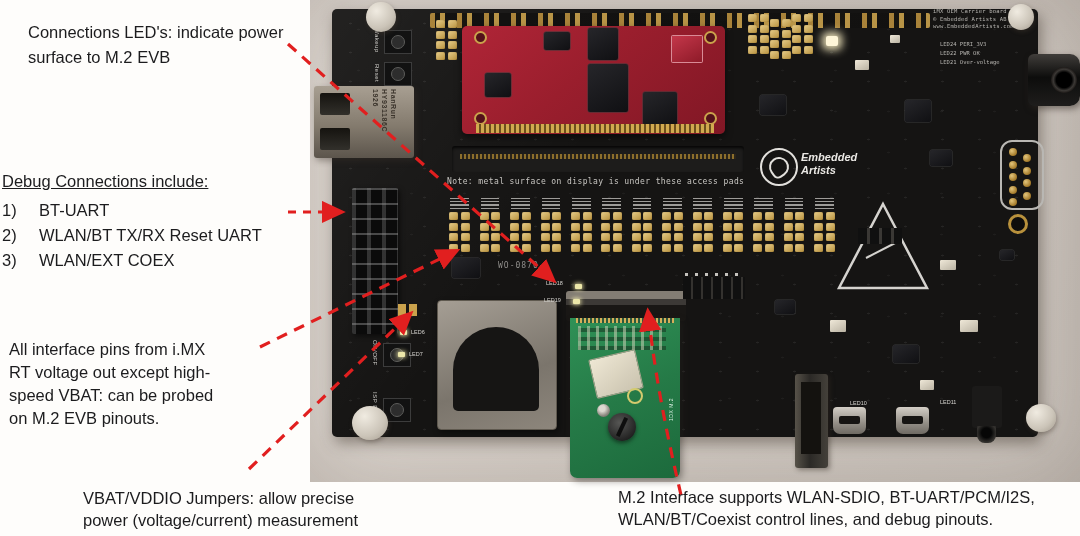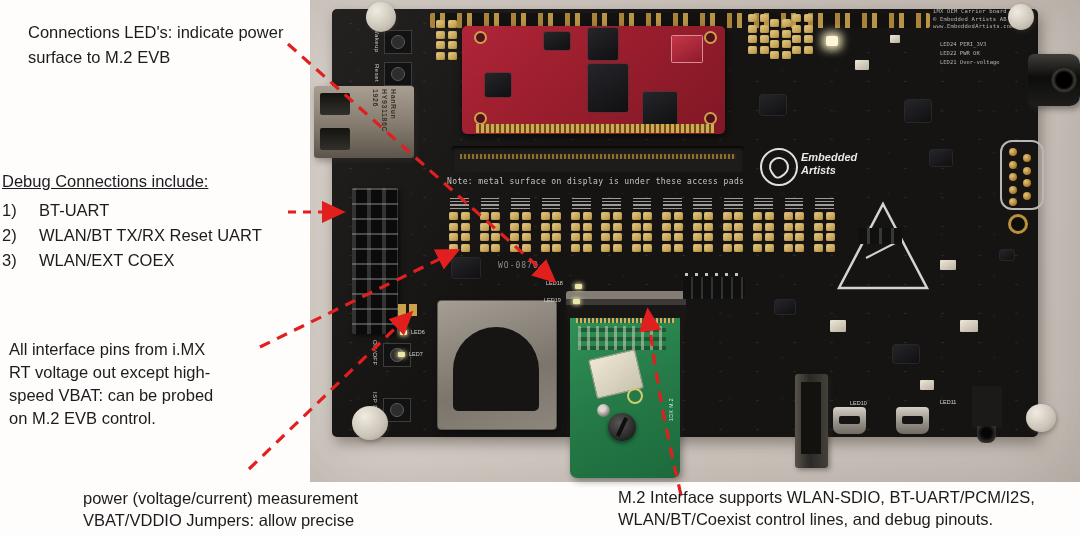--- a/index.html
+++ b/index.html
@@ -544,26 +544,26 @@
     <div class="item">
       <span class="num">3)</span>
       <span>WLAN/EXT COEX</span>
     </div>
   </div>
 
   <div class="co co-if">
     <div>All interface pins from i.MX</div>
     <div>RT voltage out except high-</div>
     <div>speed VBAT: can be probed</div>
-    <div>on M.2 EVB control.</div>
+    <div>on M.2 EVB pinouts.</div>
   </div>
 
   <div class="co co-vbat">
+    <div>VBAT/VDDIO Jumpers: allow precise</div>
     <div>power (voltage/current) measurement</div>
-    <div>VBAT/VDDIO Jumpers: allow precise</div>
   </div>
 
   <div class="co co-m2">
     <div>M.2 Interface supports WLAN-SDIO, BT-UART/PCM/I2S,</div>
     <div>WLAN/BT/Coexist control lines, and debug pinouts.</div>
   </div>
 
 </div>
 
 </body></html>

